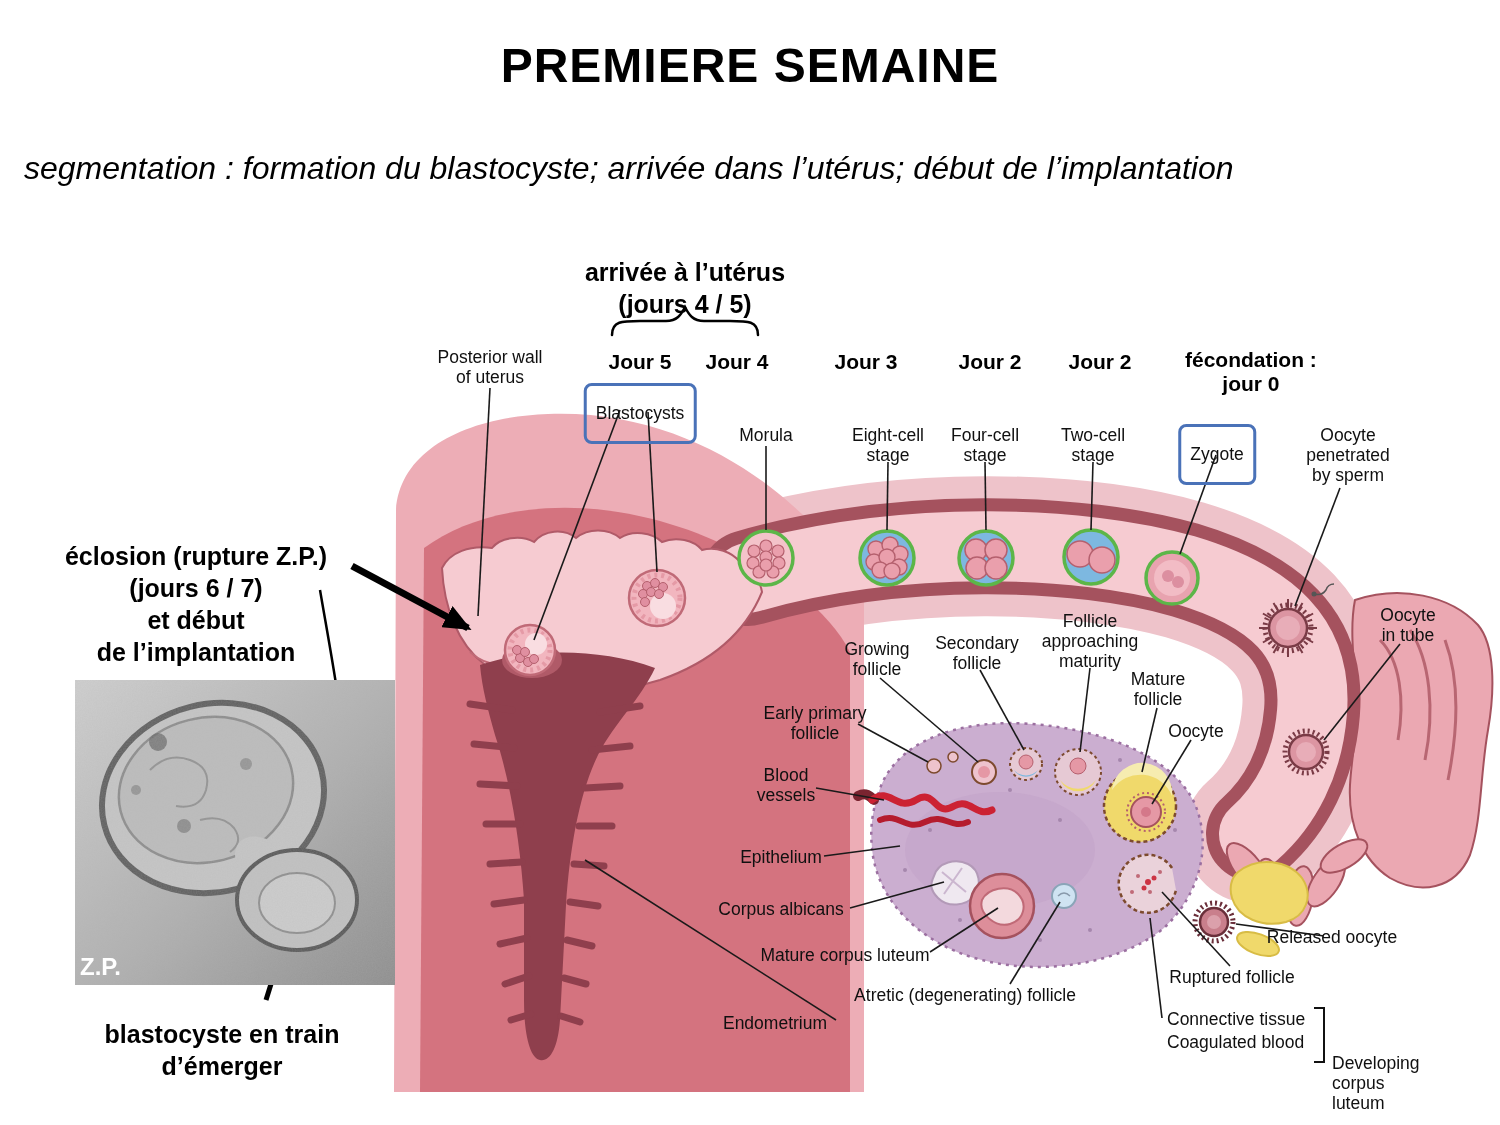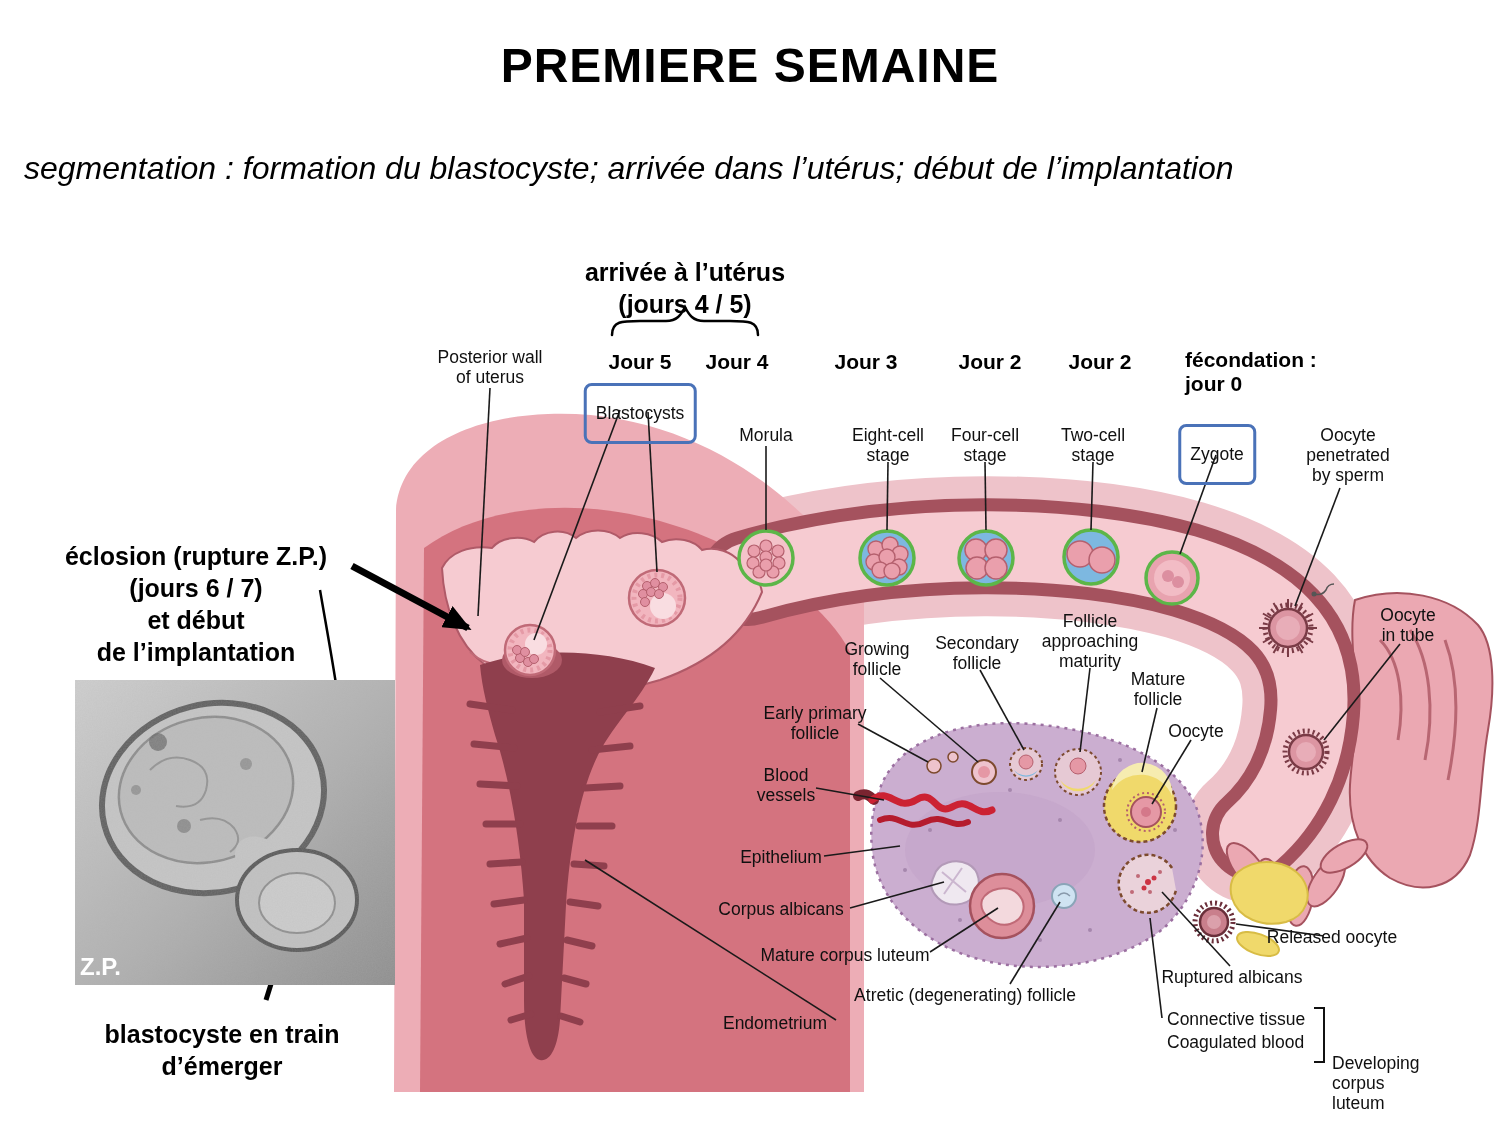--- a/index.html
+++ b/index.html
@@ -9,21 +9,21 @@
   .title{position:absolute;top:38px;left:0;width:100%;text-align:center;
          font-size:48px;font-weight:bold;color:#000;letter-spacing:1px;}
   .subtitle{position:absolute;top:150px;left:24px;font-size:32px;font-style:italic;
          color:#000;white-space:nowrap;}
   .subtitle .term{}
   .lbl{position:absolute;font-size:17.5px;line-height:1.13;color:#101010;
        text-align:center;white-space:pre-line;transform:translateX(-50%);}
   .lbl.left{transform:none;text-align:left;}
   .jour{position:absolute;transform:translateX(-50%);font-weight:bold;font-size:21px;
         color:#000;text-align:center;white-space:pre-line;}
-  .jour.left{transform:none;text-align:left;}
+  .jour.left{transform:none;text-align:center;}
   .callout{position:absolute;transform:translateX(-50%);font-weight:bold;font-size:25px;
         line-height:1.28;text-align:center;white-space:pre-line;color:#000;margin-top:18px;}
   .bluebox{position:absolute;transform:translateX(-50%);border:3px solid var(--accent-box,#4a72b8);
         border-radius:8px;padding:17px 9px;font-size:17.5px;color:#101010;background:transparent;}
   .zp{position:absolute;color:#fff;font-weight:bold;font-size:24px;margin-top:25px;}
 </style>
 </head>
 <body>
 
 <div id="slide">
@@ -392,21 +392,21 @@
 <div class="lbl" style="left:815px;top:704px">Early primary
 follicle</div>
 <div class="lbl" style="left:1196px;top:722px">Oocyte</div>
 <div class="lbl" style="left:786px;top:766px">Blood
 vessels</div>
 <div class="lbl" style="left:781px;top:848px">Epithelium</div>
 <div class="lbl" style="left:781px;top:900px">Corpus albicans</div>
 <div class="lbl" style="left:845px;top:946px">Mature corpus luteum</div>
 <div class="lbl" style="left:965px;top:986px">Atretic (degenerating) follicle</div>
 <div class="lbl" style="left:1332px;top:928px">Released oocyte</div>
-<div class="lbl" style="left:1232px;top:968px">Ruptured albicans</div>
+<div class="lbl" style="left:1232px;top:968px">Ruptured follicle</div>
 <div class="lbl left" style="left:1167px;top:1010px">Connective tissue</div>
 <div class="lbl left" style="left:1167px;top:1033px">Coagulated blood</div>
 <div class="lbl left" style="left:1332px;top:1054px">Developing
 corpus
 luteum</div>
 <div class="lbl" style="left:775px;top:1014px">Endometrium</div>
 
 </div>
 
 </body></html>

